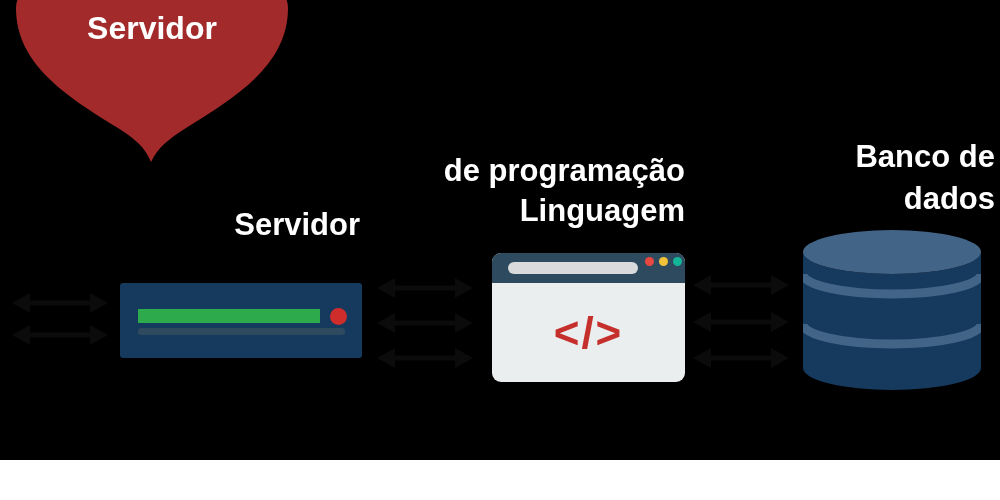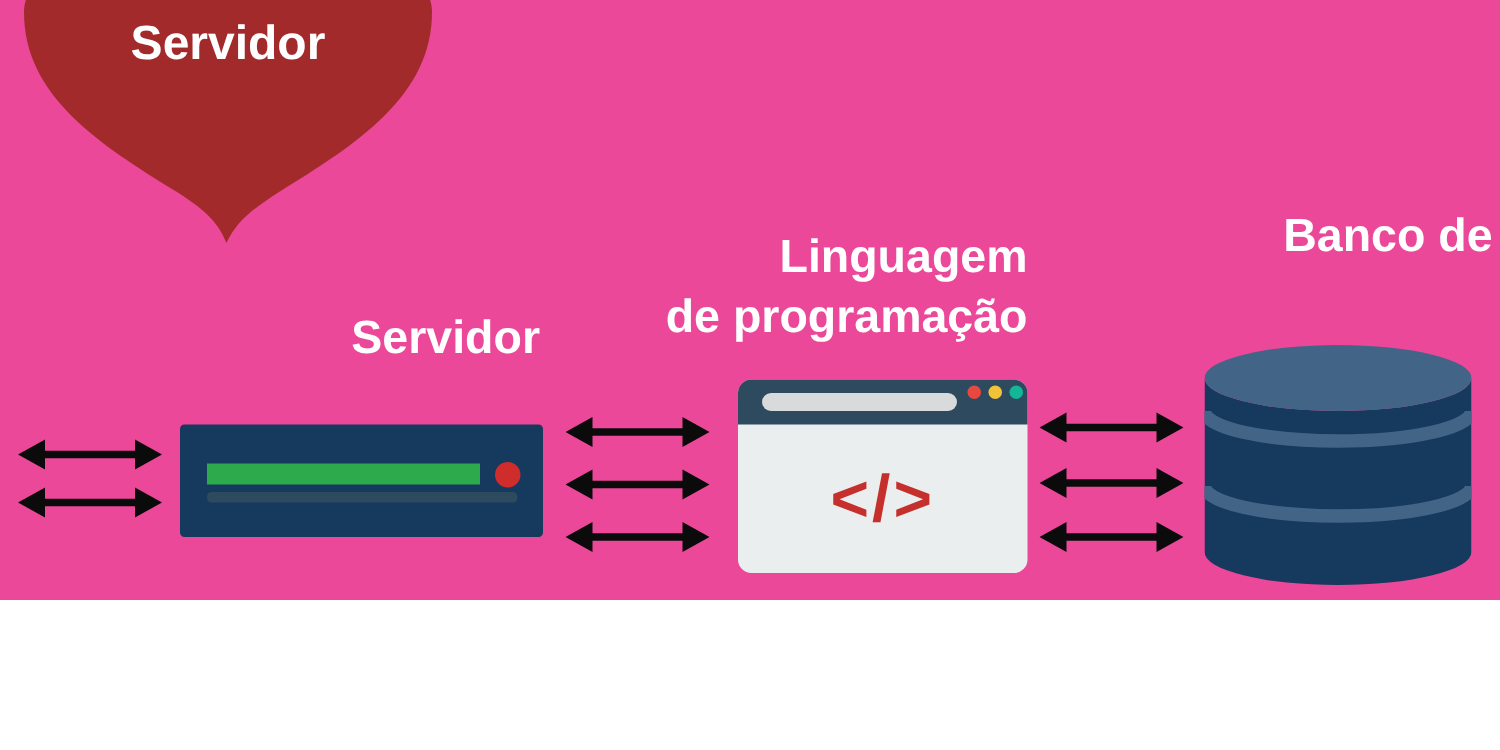--- a/index.html
+++ b/index.html
@@ -1,17 +1,17 @@
 <!DOCTYPE html>
 <html><head>
 <meta charset="utf-8">
 <style>
   html,body{margin:0;padding:0;}
   .canvas{
-    position:relative;width:1000px;height:400px;background:#ec4899;
+    position:relative;width:1000px;height:460px;background:#000000;
     overflow:hidden;font-family:"Liberation Sans",sans-serif;
   }
   svg{display:block;}
   
   .badge-shape{position:absolute;left:0;top:0;}
   .badge-text{
     position:absolute;left:22px;top:8px;width:260px;text-align:center;
     color:#ffffff;font-weight:bold;font-size:32px;line-height:40px;
   }
   
@@ -65,25 +65,26 @@
              C169,139 158,147 151,162 Z" fill="#a32a2b"></path>
   </svg>
   <div class="badge-text">
     <div>Servidor</div>
   </div>
 
   <div class="label label-server">
     <div>Servidor</div>
   </div>
   <div class="label label-language">
+    <div>de programação</div>
     <div>Linguagem</div>
-    <div>de programação</div>
   </div>
   <div class="label label-database">
     <div>Banco de</div>
+    <div>dados</div>
   </div>
 
   <div class="server">
     <div class="server-bar"></div>
     <div class="server-led"></div>
     <div class="server-slot"></div>
   </div>
 
   <div class="browser">
     <div class="browser-header">

